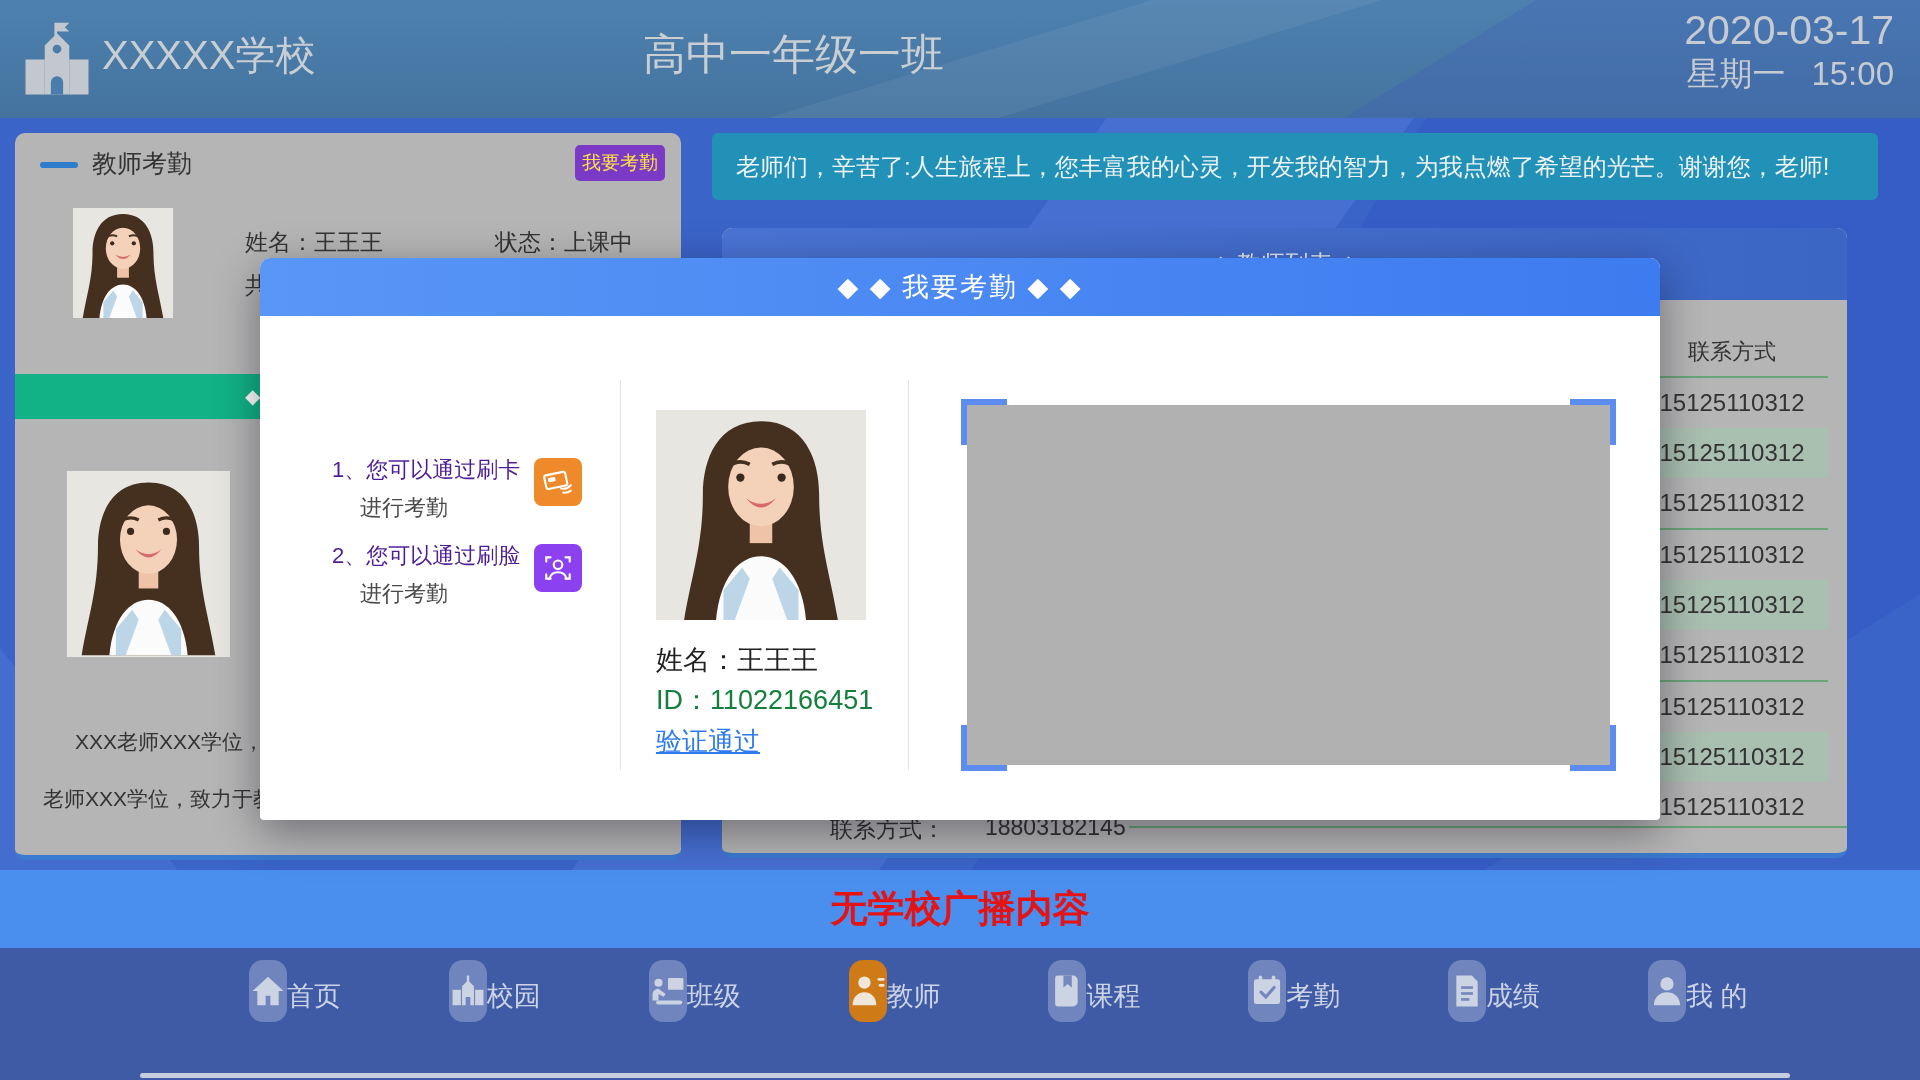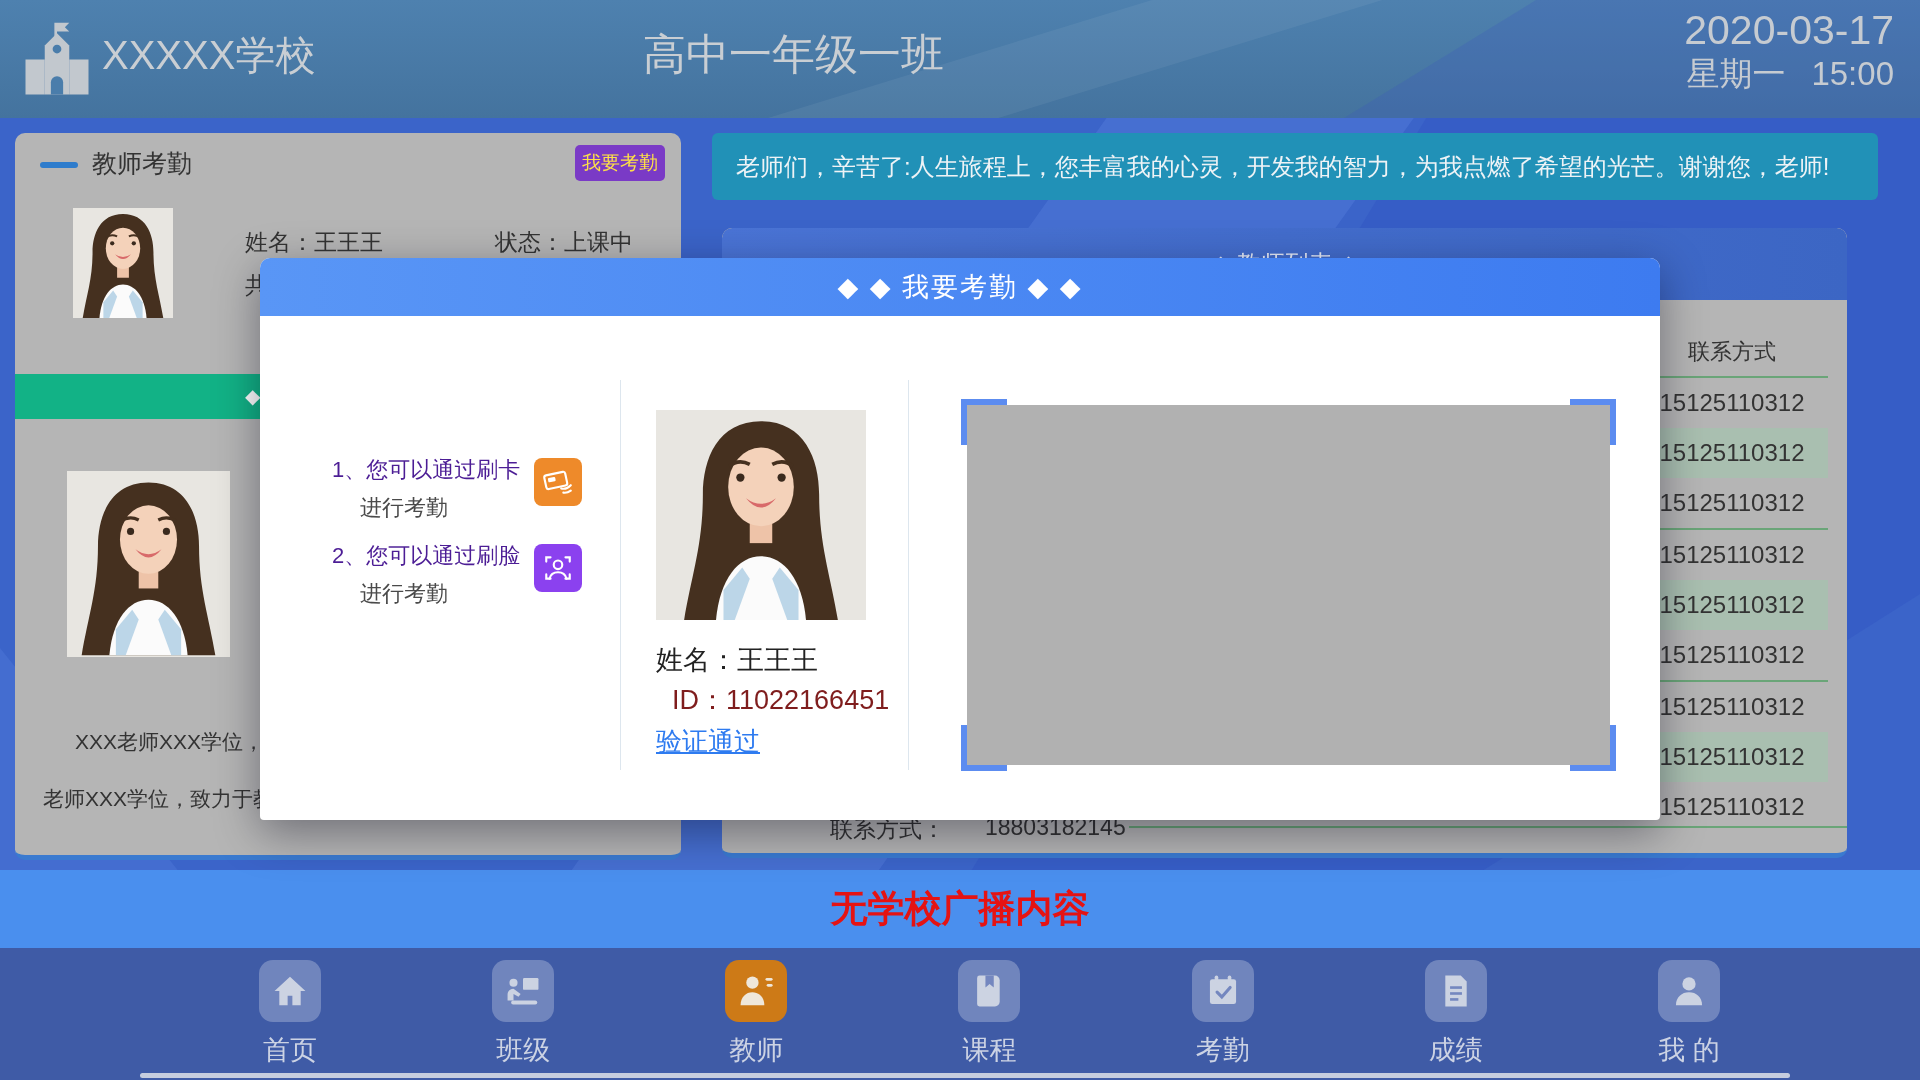--- a/index.html
+++ b/index.html
@@ -63,37 +63,37 @@
   .mdl-div{top:122px;width:1px;height:390px;background:#dde6ee;}
   #steps{left:72px;top:197px;}
   .step{display:flex;margin-bottom:18px;}
   .step-text .l1{font-size:22px;color:#4c1d95;}
   .step-text .l2{font-size:22px;color:#4a4a4a;margin-left:28px;margin-top:8px;}
   .step-icon{width:48px;height:48px;border-radius:8px;margin-left:14px;margin-top:3px;display:flex;align-items:center;justify-content:center;}
   .step-icon.orange{background:#ee8a2a;}
   .step-icon.purple{background:#8b41ef;}
   #modal-photo{left:396px;top:152px;width:210px;height:210px;}
   #m-name{left:396px;top:384px;font-size:27px;color:#222;}
-  #m-id{left:396px;top:424px;font-size:27px;color:#7f1d1d;margin-left:16px;}
+  #m-id{left:396px;top:424px;font-size:27px;color:#15803d;}
   #m-verify{left:396px;top:466px;font-size:26px;color:#2e7bf0;text-decoration:underline;cursor:pointer;}
   #camera{left:707px;top:147px;width:643px;height:360px;background:#b1b1b1;}
   .cb{position:absolute;width:46px;height:46px;}
   .cb.tl{left:-6px;top:-6px;border-top:6px solid #5c8cf0;border-left:6px solid #5c8cf0;}
   .cb.tr{right:-6px;top:-6px;border-top:6px solid #5c8cf0;border-right:6px solid #5c8cf0;}
   .cb.bl{left:-6px;bottom:-6px;border-bottom:6px solid #5c8cf0;border-left:6px solid #5c8cf0;}
   .cb.br{right:-6px;bottom:-6px;border-bottom:6px solid #5c8cf0;border-right:6px solid #5c8cf0;}
 
   
   #broadcast{left:0;top:870px;width:1920px;height:78px;background:#4a8fee;display:flex;align-items:center;justify-content:center;}
   #broadcast-msg{font-size:37px;font-weight:bold;color:#e51313;}
 
   
   #nav{left:0;top:948px;width:1920px;height:132px;background:#3f5ba6;}
   #nav-items{position:absolute;left:249px;top:12px;width:1481px;display:flex;justify-content:space-between;}
-  .nav-item{width:82px;display:flex;flex-direction:column;align-items:center;cursor:pointer;}
+  .nav-item{width:82px;display:flex;flex-direction:row;align-items:center;cursor:pointer;}
   .tile{width:62px;height:62px;border-radius:14px;background:rgba(255,255,255,.26);display:flex;align-items:center;justify-content:center;}
   .nav-item.active .tile{background:#cd7a17;}
   .tile svg{width:38px;height:38px;fill:#ccd3e2;}
   .nav-item.active .tile svg{fill:#efe7da;}
   .nav-label{margin-top:10px;font-size:27px;color:#ccd3e4;white-space:nowrap;}
   #bottom-strip{left:140px;bottom:2px;width:1650px;height:5px;background:rgba(222,226,232,.85);border-radius:3px;z-index:6;}
 
   .avatar-svg{width:100%;height:100%;display:block;}
 </style>
 </head>
@@ -259,20 +259,31 @@
         <div class="tile">
           <svg viewBox="0 0 32 32">
               <path d="M16 4 3 16h4v12h7v-8h4v8h7V16h4z"></path>
             </svg>
         </div>
         <div class="nav-label">首页</div>
       </div>
       <div class="nav-item">
         <div class="tile">
           <svg viewBox="0 0 32 32">
+              <rect x="3" y="15" width="7" height="13"></rect>
+              <rect x="22" y="15" width="7" height="13"></rect>
+              <path d="M11 28V12l5-5 5 5v16h-3v-7h-4v7z"></path>
+              <rect x="15" y="3" width="2" height="6"></rect>
+            </svg>
+        </div>
+        <div class="nav-label">校园</div>
+      </div>
+      <div class="nav-item">
+        <div class="tile">
+          <svg viewBox="0 0 32 32">
               <rect x="16" y="5" width="13" height="10" rx="1"></rect>
               <circle cx="8" cy="9" r="3.4"></circle>
               <path d="M3 24v-5c0-3 2.2-5 5-5l6 4.5-1.8 2.4L8 18.5V24z"></path>
               <rect x="6" y="24" width="22" height="3.4" rx="1.7"></rect>
             </svg>
         </div>
         <div class="nav-label">班级</div>
       </div>
       <div class="nav-item active">
         <div class="tile">

